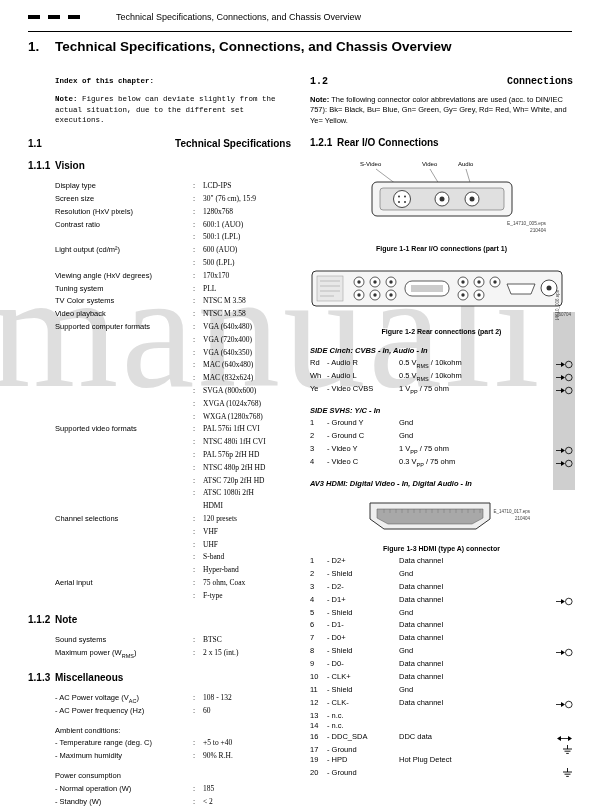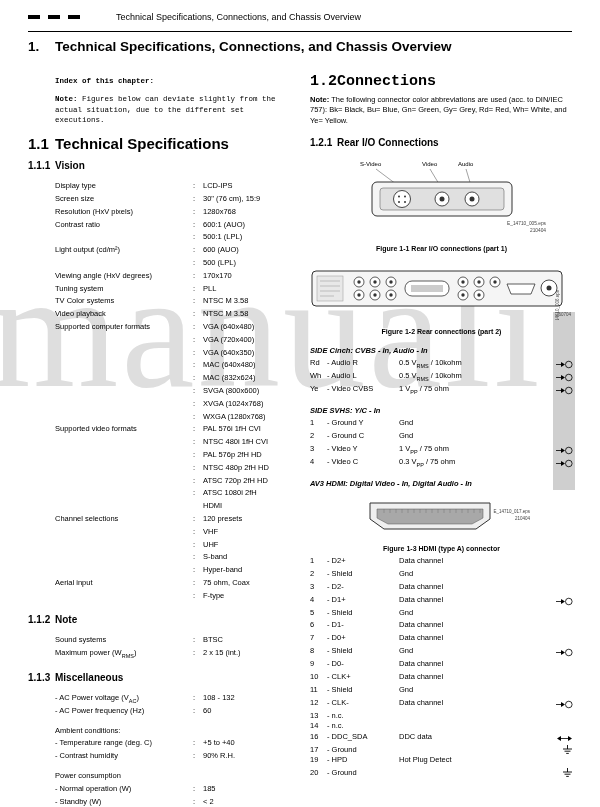--- a/index.html
+++ b/index.html
@@ -16,30 +16,30 @@
   .rule{position:absolute;left:28px;right:28px;top:31px;border-top:1.4px solid #000;z-index:1;}
   .main-title{position:absolute;left:28px;top:39px;display:flex;font-size:13.5px;font-weight:bold;z-index:1;}
   .main-title .mt-num{width:27px;flex:none;}
   .col{position:absolute;top:76px;font-size:7.5px;line-height:10.3px;z-index:1;}
   .col-left{left:28px;width:263px;}
   .col-right{left:310px;width:263px;}
   .col > :first-child{margin-top:0;font-family:Liberation Mono, monospace;}
   .indent{margin-left:27px;}
   .bold{font-weight:bold;}
   .note{margin:8px 0 0;}
-  .h1{font-size:15px;font-weight:bold;display:flex;margin-top:13px;line-height:11px;}
+  .h1{font-size:10px;font-weight:bold;display:flex;margin-top:13px;line-height:11px;justify-content:space-between;}
   .h1 .num{width:27px;flex:none;}
   .h2{font-size:10px;font-weight:bold;display:flex;margin-top:12px;line-height:10px;}
   .h2 .num{width:27px;flex:none;}
   .spec-table{margin-top:10px;}
   .srow{display:flex;}
   .srow.gap{margin-top:7px;}
   .sl{width:138px;flex:none;}
   .sc{width:10px;flex:none;}
-  .sv{flex:1;}
+  .sv{flex:1;font-family:Liberation Serif, serif;}
   sub{font-size:5.5px;}
   .sect-title{font-weight:bold;font-style:italic;margin-top:9px;}
   .conn-table{margin-top:2px;}
   .crow{display:flex;line-height:10.4px;}
   .cn{width:17px;flex:none;}
   .cname{width:72px;flex:none;}
   .cval{flex:1;}
   .cicon{width:32px;flex:none;display:flex;justify-content:flex-end;align-items:center;}
   figure{margin:8px 0 0;padding:0;text-align:center;}
   .fig-caption{font-weight:bold;font-size:7px;margin-top:3px;text-align:center;}
@@ -302,21 +302,21 @@
           <span class="sl"><span>Ambient conditions:</span><sub></sub><span></span></span>
           <span class="sc"></span>
           <span class="sv"><span></span><sub></sub><span></span></span>
         </div>
         <div class="srow">
           <span class="sl"><span>- Temperature range (deg. C)</span><sub></sub><span></span></span>
           <span class="sc">:</span>
           <span class="sv"><span>+5 to +40</span><sub></sub><span></span></span>
         </div>
         <div class="srow">
-          <span class="sl"><span>- Contrast humidity</span><sub></sub><span></span></span>
+          <span class="sl"><span>- Maximum humidity</span><sub></sub><span></span></span>
           <span class="sc">:</span>
           <span class="sv"><span>90% R.H.</span><sub></sub><span></span></span>
         </div>
         <div class="srow gap">
           <span class="sl"><span>Power consumption</span><sub></sub><span></span></span>
           <span class="sc"></span>
           <span class="sv"><span></span><sub></sub><span></span></span>
         </div>
         <div class="srow">
           <span class="sl"><span>- Normal operation (W)</span><sub></sub><span></span></span>

